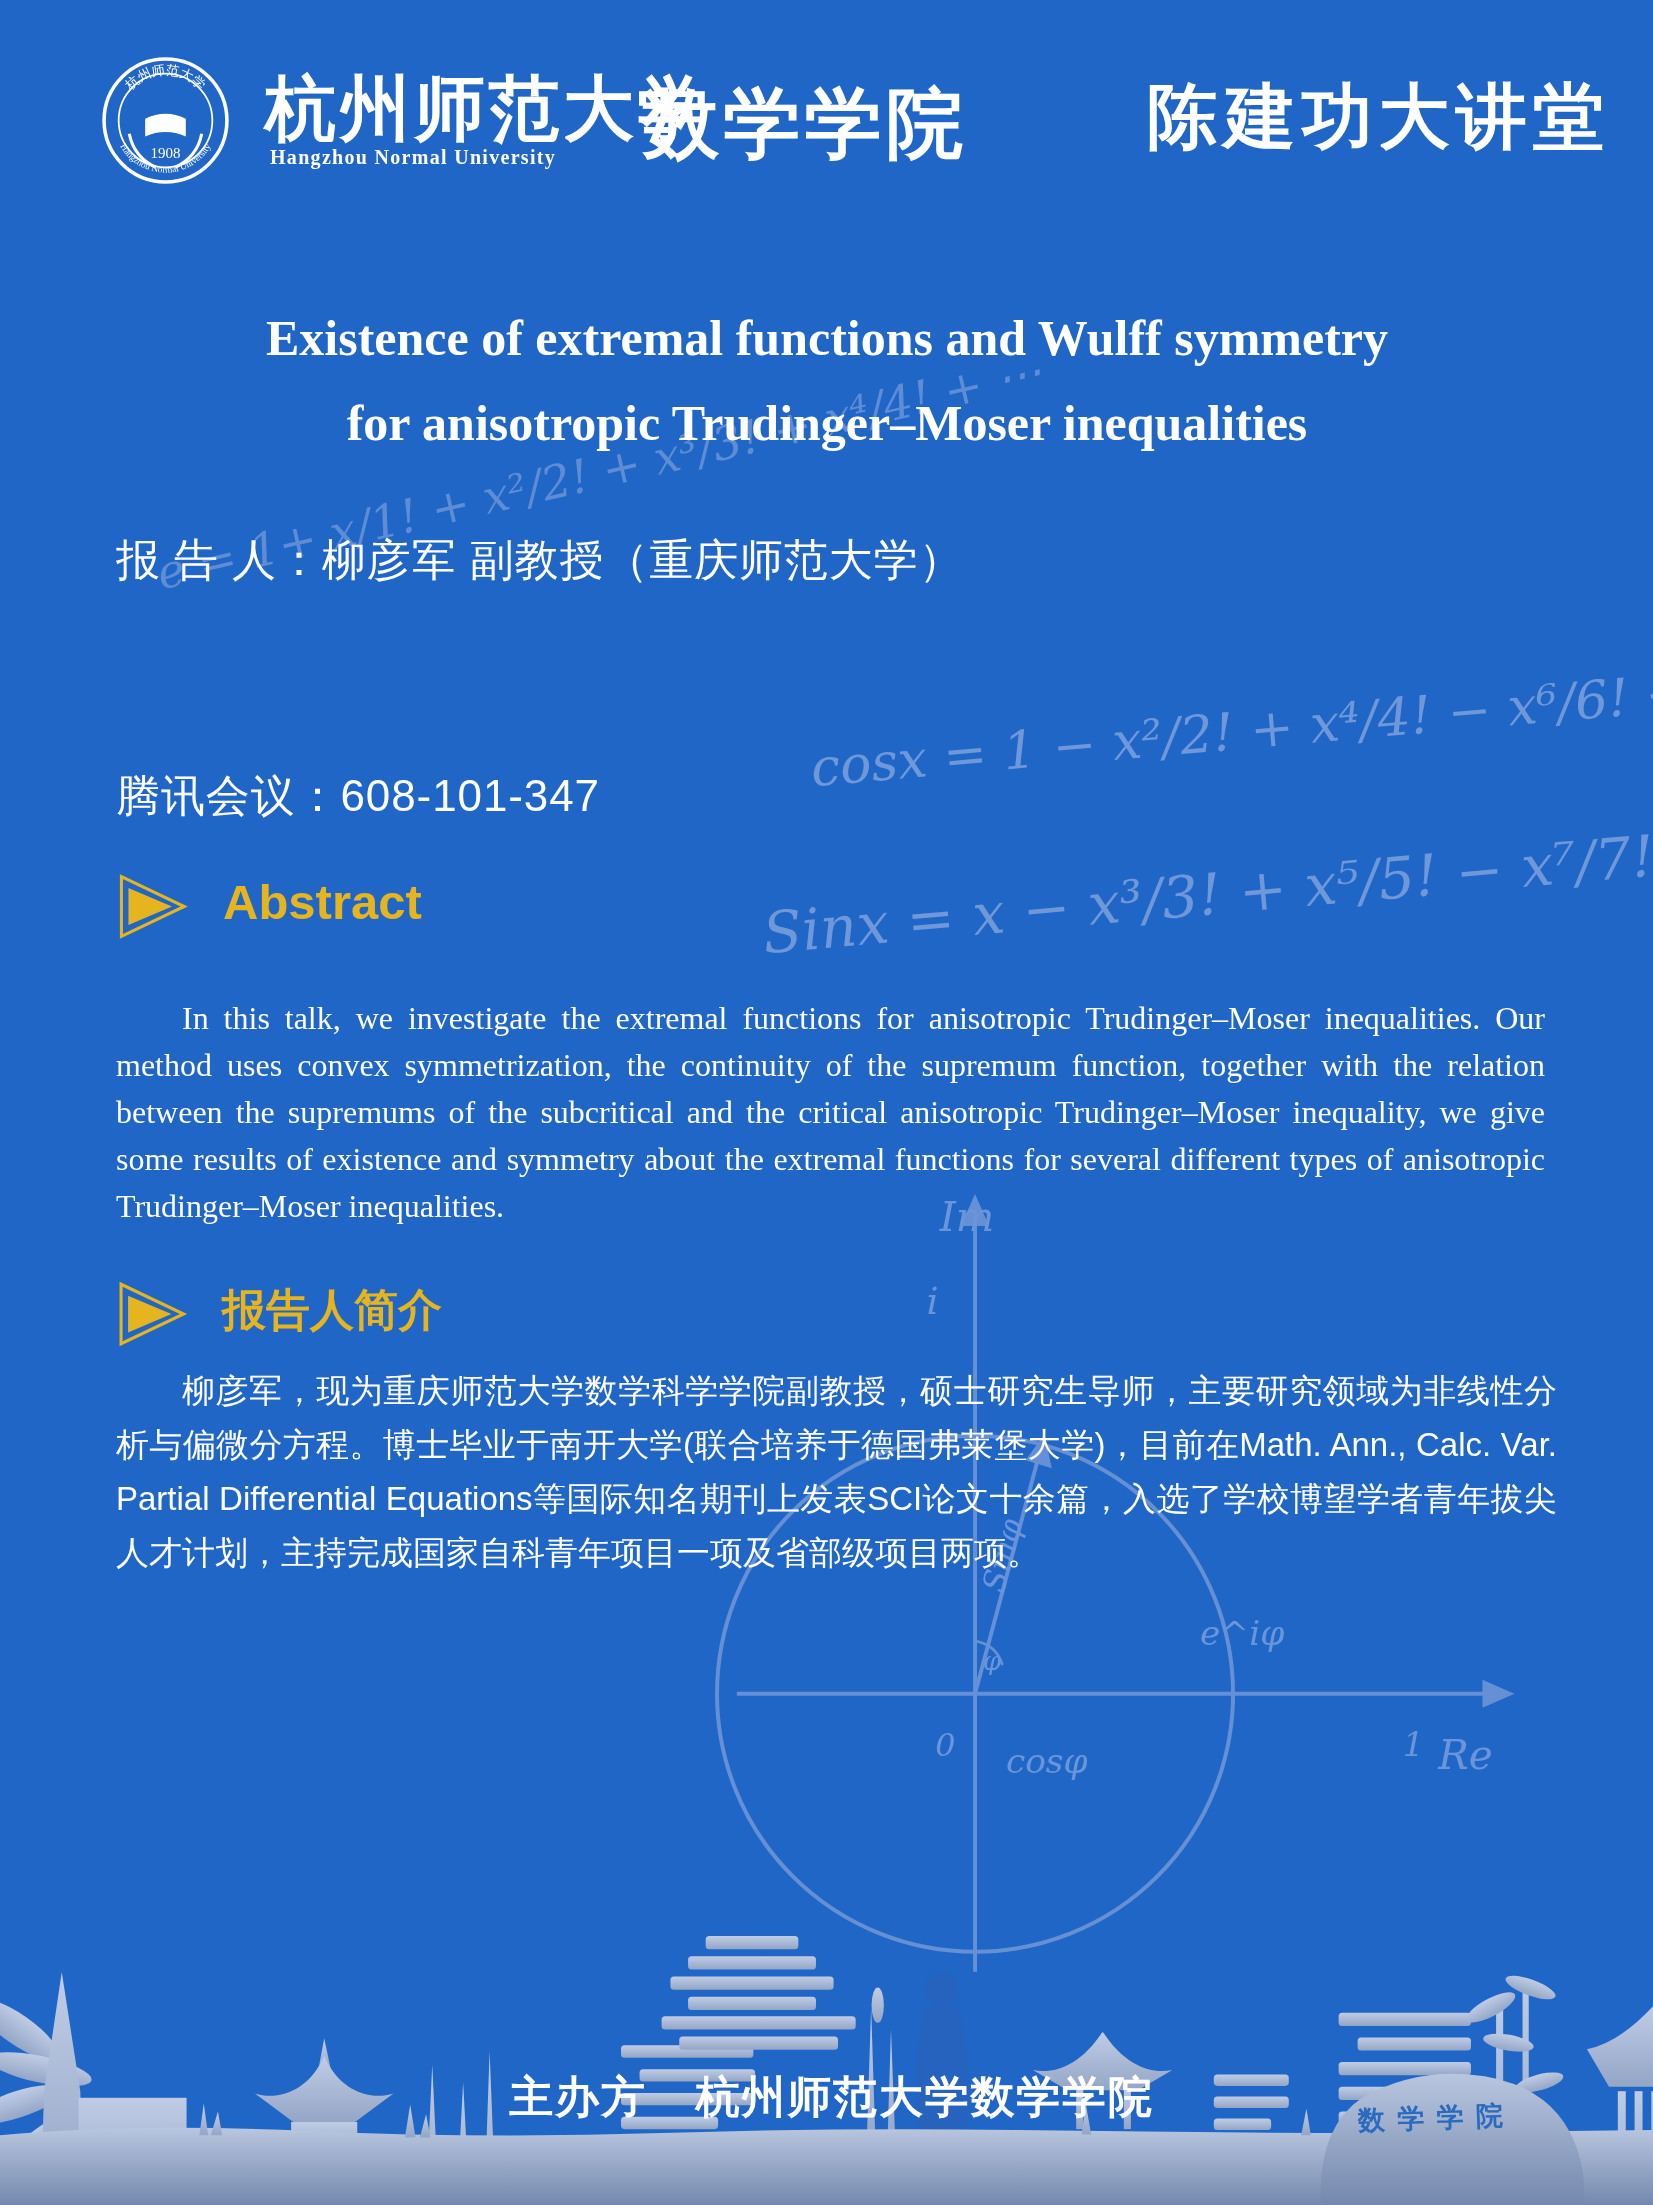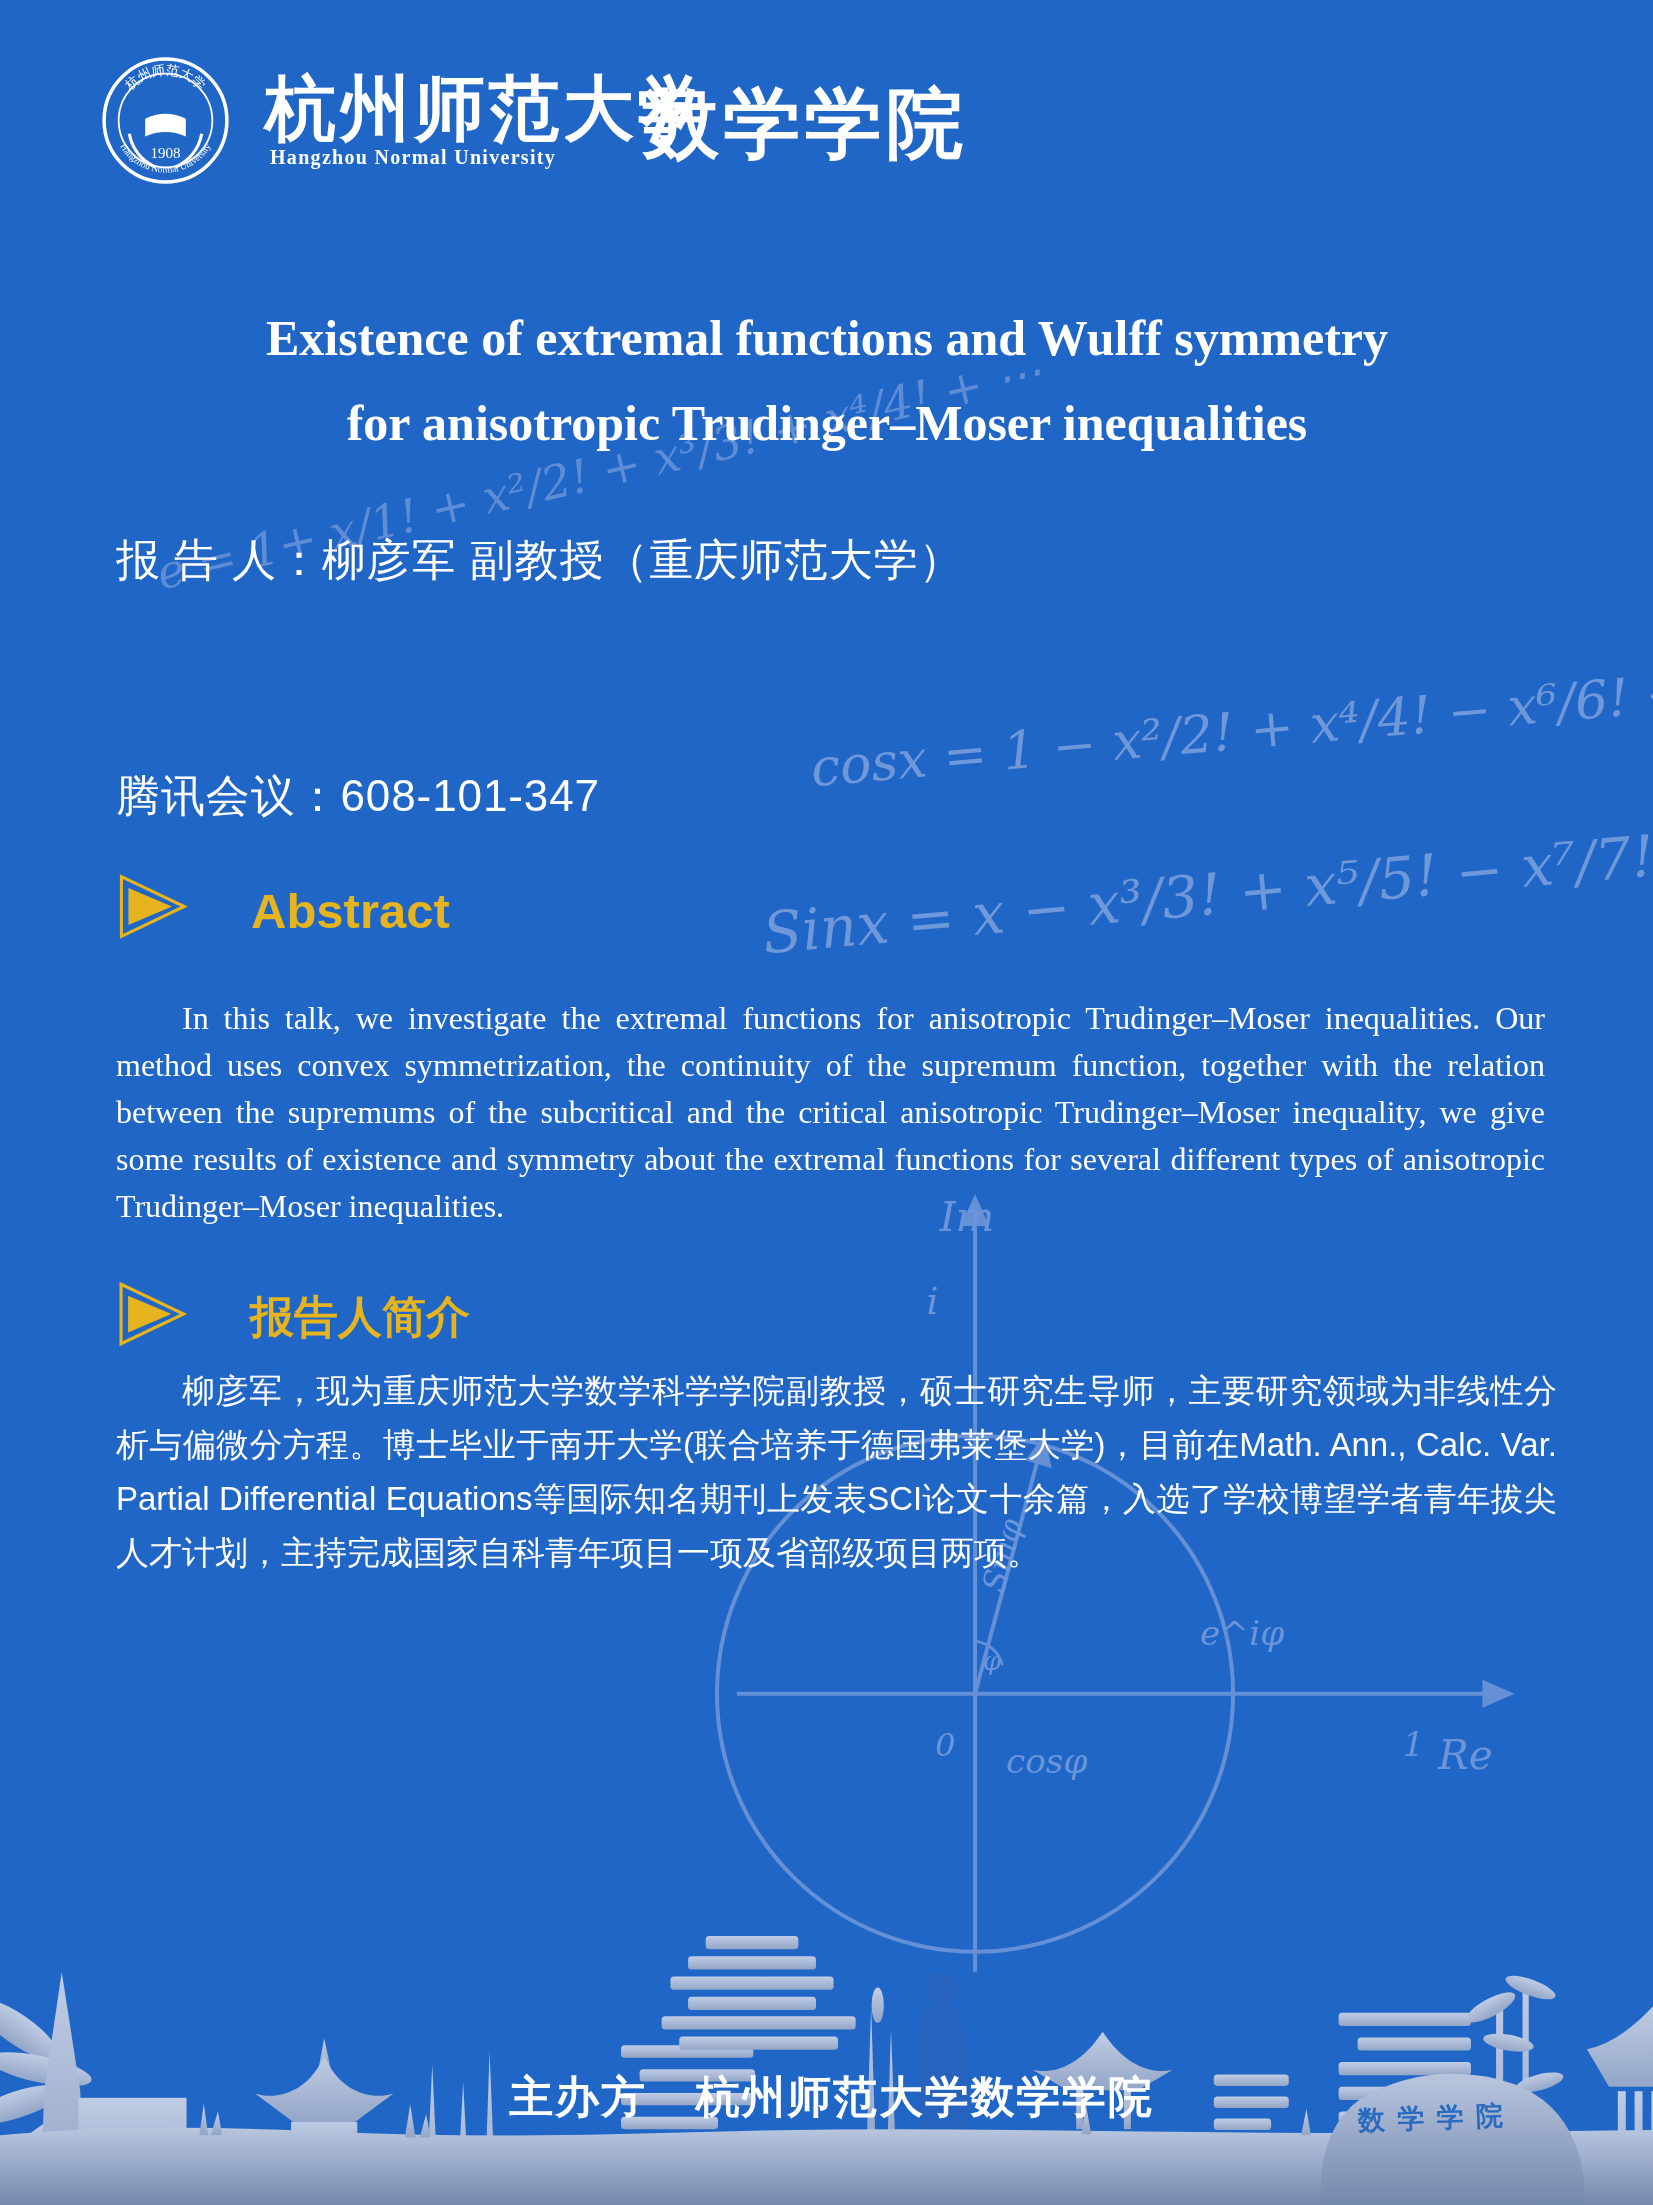--- a/index.html
+++ b/index.html
@@ -31,21 +31,21 @@
           font-family:"Liberation Serif", serif; letter-spacing:6.2px; z-index:2;}
   
   .title{position:absolute; left:0; right:0; top:296px; text-align:center; z-index:2;
          font-family:"Liberation Serif", serif; font-weight:700; font-size:50px; line-height:85px;}
   
   .info{position:absolute; left:116px; font-size:44px; font-weight:500; letter-spacing:0.9px; z-index:2;}
   #info-speaker{top:531px;}
   #info-time{top:656px;}
   #info-meeting{top:767px;text-align:right;}
   
-  .section-head{position:absolute; z-index:2; display:flex; align-items:flex-end;gap:28px;}
+  .section-head{position:absolute; z-index:2; display:flex; align-items:flex-start;}
   #abstract-head{left:118px; top:874px;}
   #bio-head{left:118px; top:1281px;}
   .tri{margin-right:34px;}
   .head-label{color:#e5b41e; font-weight:700;}
   #abstract-head .head-label{font-size:49px; font-family:"Liberation Sans", sans-serif;}
   #bio-head .head-label{font-size:44px;}
   
   .abstract-body{
     position:absolute; left:116px; top:995px; width:1429px; z-index:2;
     font-family:"Liberation Serif", serif; font-weight:400; font-size:32px; line-height:47px;
@@ -111,20 +111,21 @@
       <textPath href="#arcTop" startOffset="50%" text-anchor="middle">杭州师范大学</textPath>
     </text>
     <text font-size="21" fill="#ffffff" font-family="Liberation Serif, serif">
       <textPath href="#arcBot" startOffset="50%" text-anchor="middle">Hangzhou Normal University</textPath>
     </text>
   </svg>
 
   <div class="uni-cn">杭州师范大学</div>
   <div class="uni-en">Hangzhou Normal University</div>
   <div class="college-cn">数学学院</div>
+  <div class="hall">陈建功大讲堂</div>
 
   <div class="title">
     <div>Existence of extremal functions and Wulff symmetry</div>
     <div>for anisotropic Trudinger–Moser inequalities</div>
   </div>
 
   <div class="info" id="info-speaker">报 告 人：柳彦军 副教授（重庆师范大学）</div>
   <div class="info" id="info-meeting">腾讯会议：608-101-347</div>
 
   <div class="section-head" id="abstract-head">

